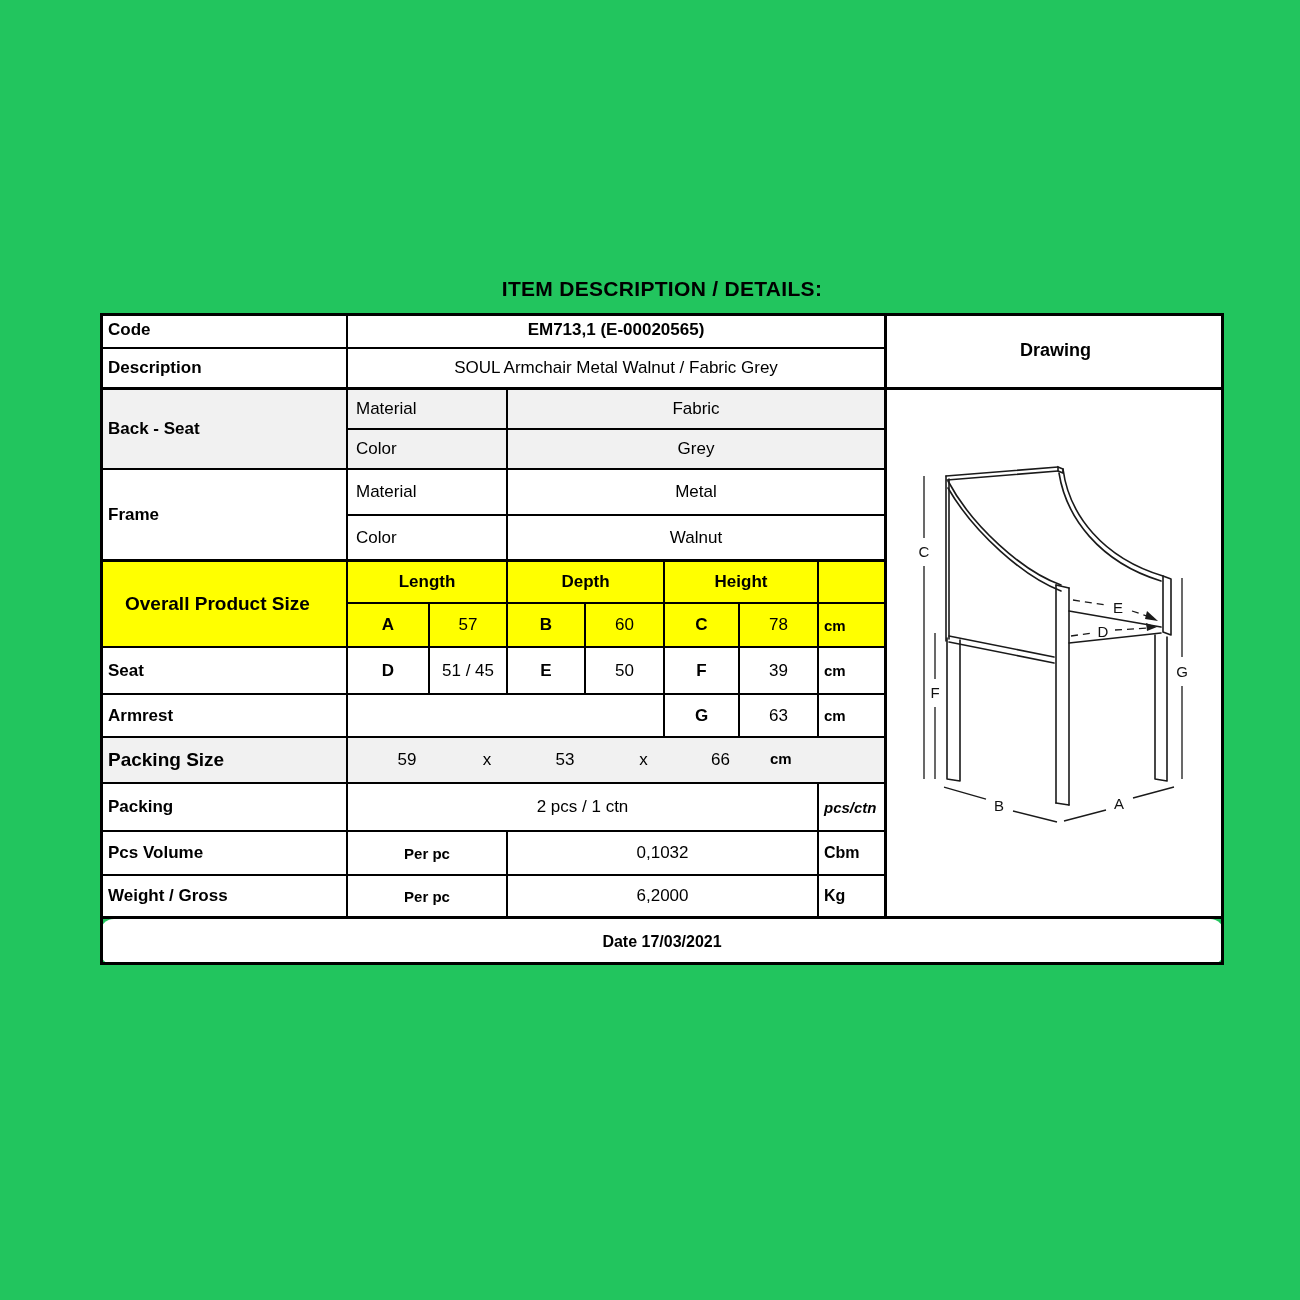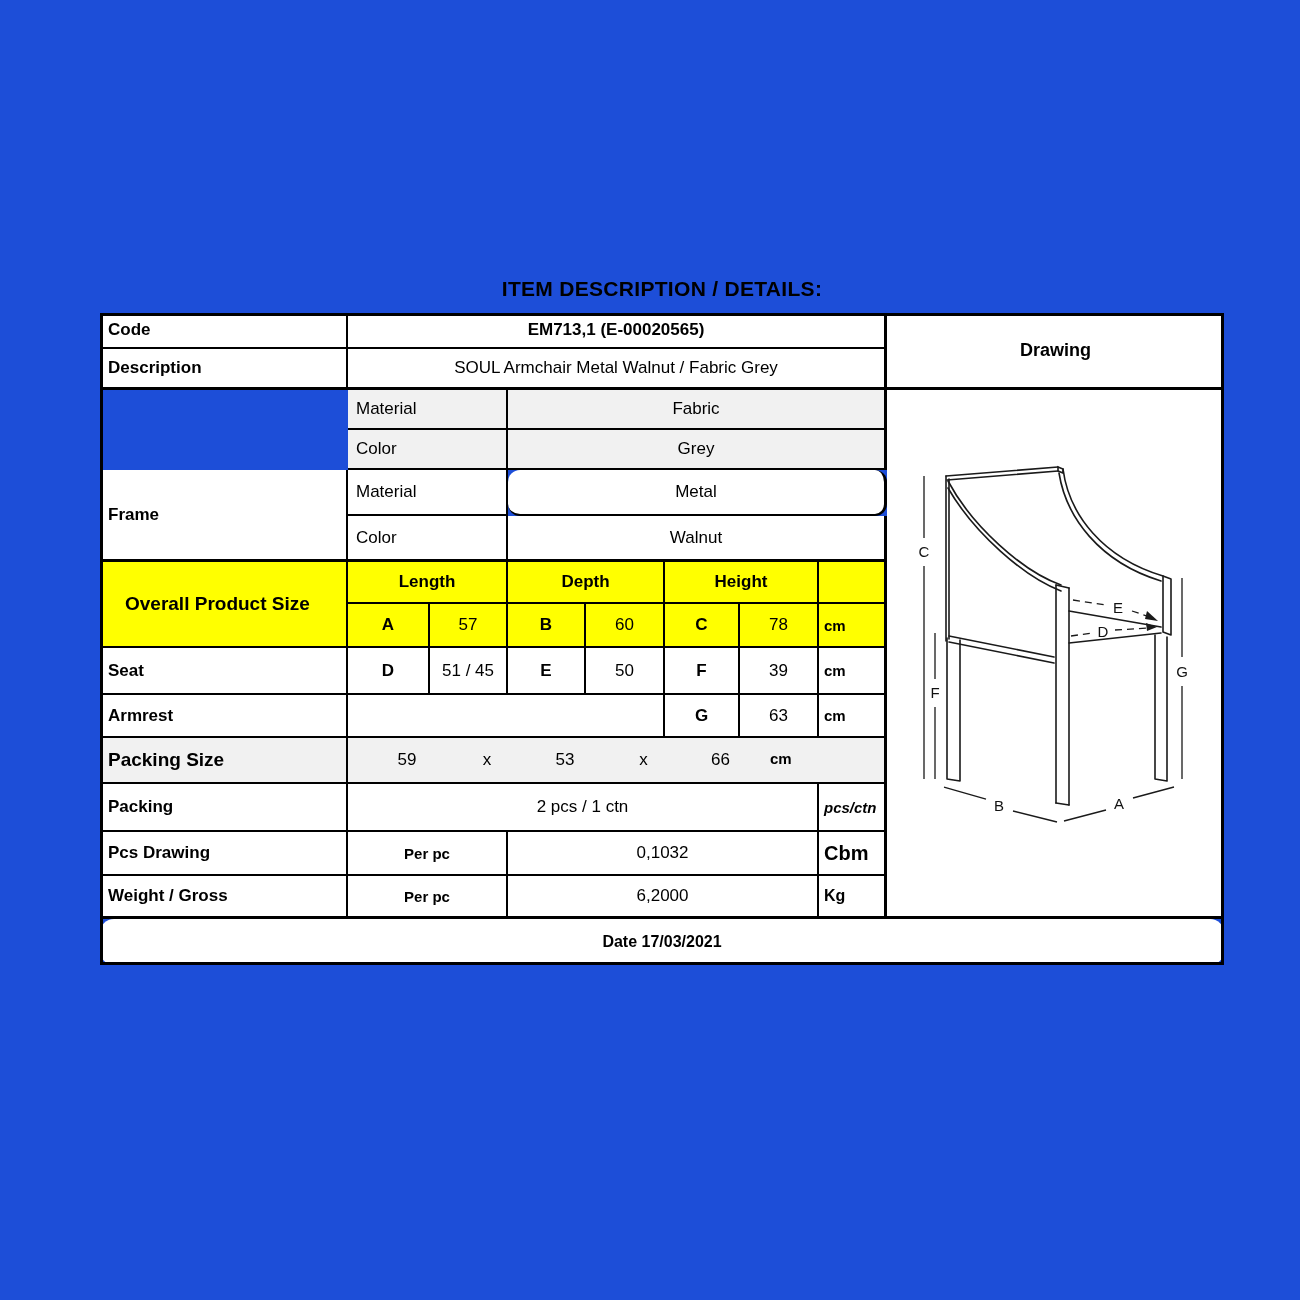--- a/index.html
+++ b/index.html
@@ -1,17 +1,17 @@
 <!DOCTYPE html>
 <html><head>
 <meta charset="utf-8">
 <style>
   html,body{margin:0;padding:0;background:#ffffff;}
   #canvas{
-    position:relative;width:1300px;height:1300px;background:#1d4ed8;
+    position:relative;width:1300px;height:1300px;background:#22c55e;
     font-family:"Liberation Sans", sans-serif;color:#000;
   }
   #page-title{
     position:absolute;left:100px;top:277px;width:1124px;
     text-align:center;font-size:21px;font-weight:bold;letter-spacing:.3px;
   }
   #spec-table{
     position:absolute;left:100px;top:313px;width:1124px;height:652px;
     display:grid;
     grid-template-columns:248px 82px 78px 78px 79px 75px 79px 68px 337px;
@@ -55,28 +55,29 @@
 
   <div id="spec-table">
 
     <div class="cell left lbl" style="grid-row:1;grid-column:1;">Code</div>
     <div class="cell center val-b br3" style="grid-row:1;grid-column:2/9;">EM713,1 (E-00020565)</div>
     <div class="cell center drawing-header br0 bb3" style="grid-row:1/3;grid-column:9;">Drawing</div>
 
     <div class="cell left lbl bb3" style="grid-row:2;grid-column:1;">Description</div>
     <div class="cell center val bb3 br3" style="grid-row:2;grid-column:2/9;">SOUL Armchair Metal Walnut / Fabric Grey</div>
 
+    <div class="cell left lbl grey" style="grid-row:3/5;grid-column:1;">Back - Seat</div>
     <div class="cell left val grey" style="grid-row:3;grid-column:2/4;">Material</div>
     <div class="cell center val grey br3" style="grid-row:3;grid-column:4/9;">Fabric</div>
     <div class="cell left val grey" style="grid-row:4;grid-column:2/4;">Color</div>
     <div class="cell center val grey br3" style="grid-row:4;grid-column:4/9;">Grey</div>
 
     <div class="cell left lbl bb3" style="grid-row:5/7;grid-column:1;">Frame</div>
     <div class="cell left val" style="grid-row:5;grid-column:2/4;">Material</div>
-    <div class="cell center val br3" style="grid-row:5;grid-column:4/9;border-radius:12px;">Metal</div>
+    <div class="cell center val br3" style="grid-row:5;grid-column:4/9;">Metal</div>
     <div class="cell left val bb3" style="grid-row:6;grid-column:2/4;">Color</div>
     <div class="cell center val bb3 br3" style="grid-row:6;grid-column:4/9;">Walnut</div>
 
     <div class="cell left lbl-lg yellow" style="grid-row:7/9;grid-column:1;padding-left:25px;">Overall Product Size</div>
     <div class="cell center key yellow" style="grid-row:7;grid-column:2/4;">Length</div>
     <div class="cell center key yellow" style="grid-row:7;grid-column:4/6;">Depth</div>
     <div class="cell center key yellow" style="grid-row:7;grid-column:6/8;">Height</div>
     <div class="cell yellow br3" style="grid-row:7;grid-column:8;"></div>
     <div class="cell center key yellow" style="grid-row:8;grid-column:2;">A</div>
     <div class="cell center val yellow" style="grid-row:8;grid-column:3;">57</div>
@@ -110,24 +111,24 @@
         <span style="width:79px;">x</span>
         <span style="width:75px;">66</span>
         <span class="u" style="width:79px;">cm</span>
       </div>
     </div>
 
     <div class="cell left lbl" style="grid-row:12;grid-column:1;">Packing</div>
     <div class="cell center val" style="grid-row:12;grid-column:2/8;">2 pcs / 1 ctn</div>
     <div class="cell unit br3" style="grid-row:12;grid-column:8;font-style:italic;">pcs/ctn</div>
 
-    <div class="cell left lbl" style="grid-row:13;grid-column:1;">Pcs Drawing</div>
+    <div class="cell left lbl" style="grid-row:13;grid-column:1;">Pcs Volume</div>
     <div class="cell center val-b" style="grid-row:13;grid-column:2/4;font-size:15px;">Per pc</div>
     <div class="cell center val" style="grid-row:13;grid-column:4/8;">0,1032</div>
-    <div class="cell unit br3" style="grid-row:13;grid-column:8;font-size:20px;">Cbm</div>
+    <div class="cell unit br3" style="grid-row:13;grid-column:8;font-size:16px;">Cbm</div>
 
     <div class="cell left lbl bb3" style="grid-row:14;grid-column:1;">Weight / Gross</div>
     <div class="cell center val-b bb3" style="grid-row:14;grid-column:2/4;font-size:15px;">Per pc</div>
     <div class="cell center val bb3" style="grid-row:14;grid-column:4/8;">6,2000</div>
     <div class="cell unit bb3 br3" style="grid-row:14;grid-column:8;font-size:16px;">Kg</div>
 
     <div class="cell drawing-cell br0 bb3" style="grid-row:3/15;grid-column:9;">
       <svg width="337" height="529" viewBox="0 0 337 529">
         <g fill="none" stroke="#1a1a1a" stroke-width="1.6" stroke-linecap="round">
 

